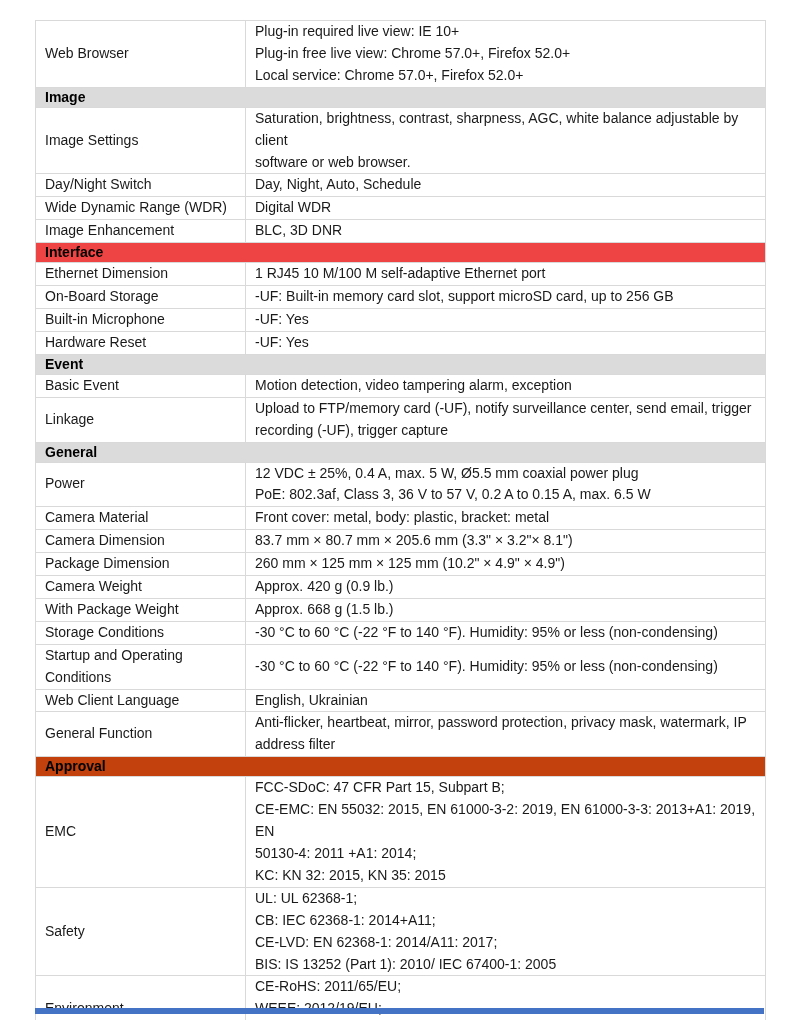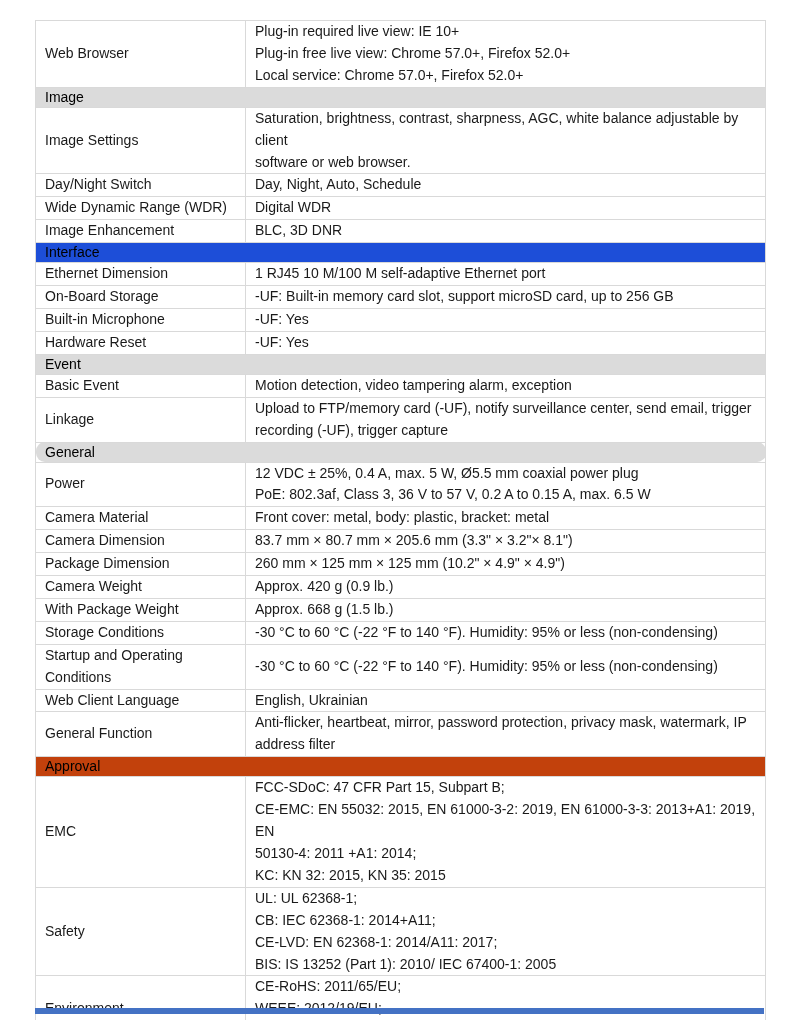--- a/index.html
+++ b/index.html
@@ -25,21 +25,21 @@
     font-size: 14px;
     line-height: 21.9px;
     color: #1a1a1a;
     padding: 0 9px;
     white-space: pre-line;
     vertical-align: middle;
     overflow: hidden;
   }
   table.spec td.section {
     background: #dbdbdb;
-    font-weight: normal;
+    font-weight: bold;
     color: #000000;
     height: 19px;
     line-height: 19px;
     white-space: nowrap;
   }
   table.spec td.label { }
   table.spec td.value { }
   .footer-bar {
     position: absolute;
     left: 35px; top: 1008px;
@@ -76,21 +76,21 @@
         </tr>
         <tr>
           <td class="label">Wide Dynamic Range (WDR)</td>
           <td class="value">Digital WDR</td>
         </tr>
         <tr>
           <td class="label">Image Enhancement</td>
           <td class="value">BLC, 3D DNR</td>
         </tr>
         <tr>
-          <td colspan="2" class="section" style="background: #1d4ed8;">Interface</td>
+          <td colspan="2" class="section" style="background: #ef4444;">Interface</td>
         </tr>
         <tr>
           <td class="label">Ethernet Dimension</td>
           <td class="value">1 RJ45 10 M/100 M self-adaptive Ethernet port</td>
         </tr>
         <tr>
           <td class="label">On-Board Storage</td>
           <td class="value">-UF: Built-in memory card slot, support microSD card, up to 256 GB</td>
         </tr>
         <tr>
@@ -107,21 +107,21 @@
         <tr>
           <td class="label">Basic Event</td>
           <td class="value">Motion detection, video tampering alarm, exception</td>
         </tr>
         <tr>
           <td class="label">Linkage</td>
           <td class="value">Upload to FTP/memory card (-UF), notify surveillance center, send email, trigger
 recording (-UF), trigger capture</td>
         </tr>
         <tr>
-          <td colspan="2" class="section" style="background: rgb(219, 219, 219); border-radius: 9px;">General</td>
+          <td colspan="2" class="section" style="background: rgb(219, 219, 219);">General</td>
         </tr>
         <tr>
           <td class="label">Power</td>
           <td class="value">12 VDC ± 25%, 0.4 A, max. 5 W, Ø5.5 mm coaxial power plug
 PoE: 802.3af, Class 3, 36 V to 57 V, 0.2 A to 0.15 A, max. 6.5 W</td>
         </tr>
         <tr>
           <td class="label">Camera Material</td>
           <td class="value">Front cover: metal, body: plastic, bracket: metal</td>
         </tr>

